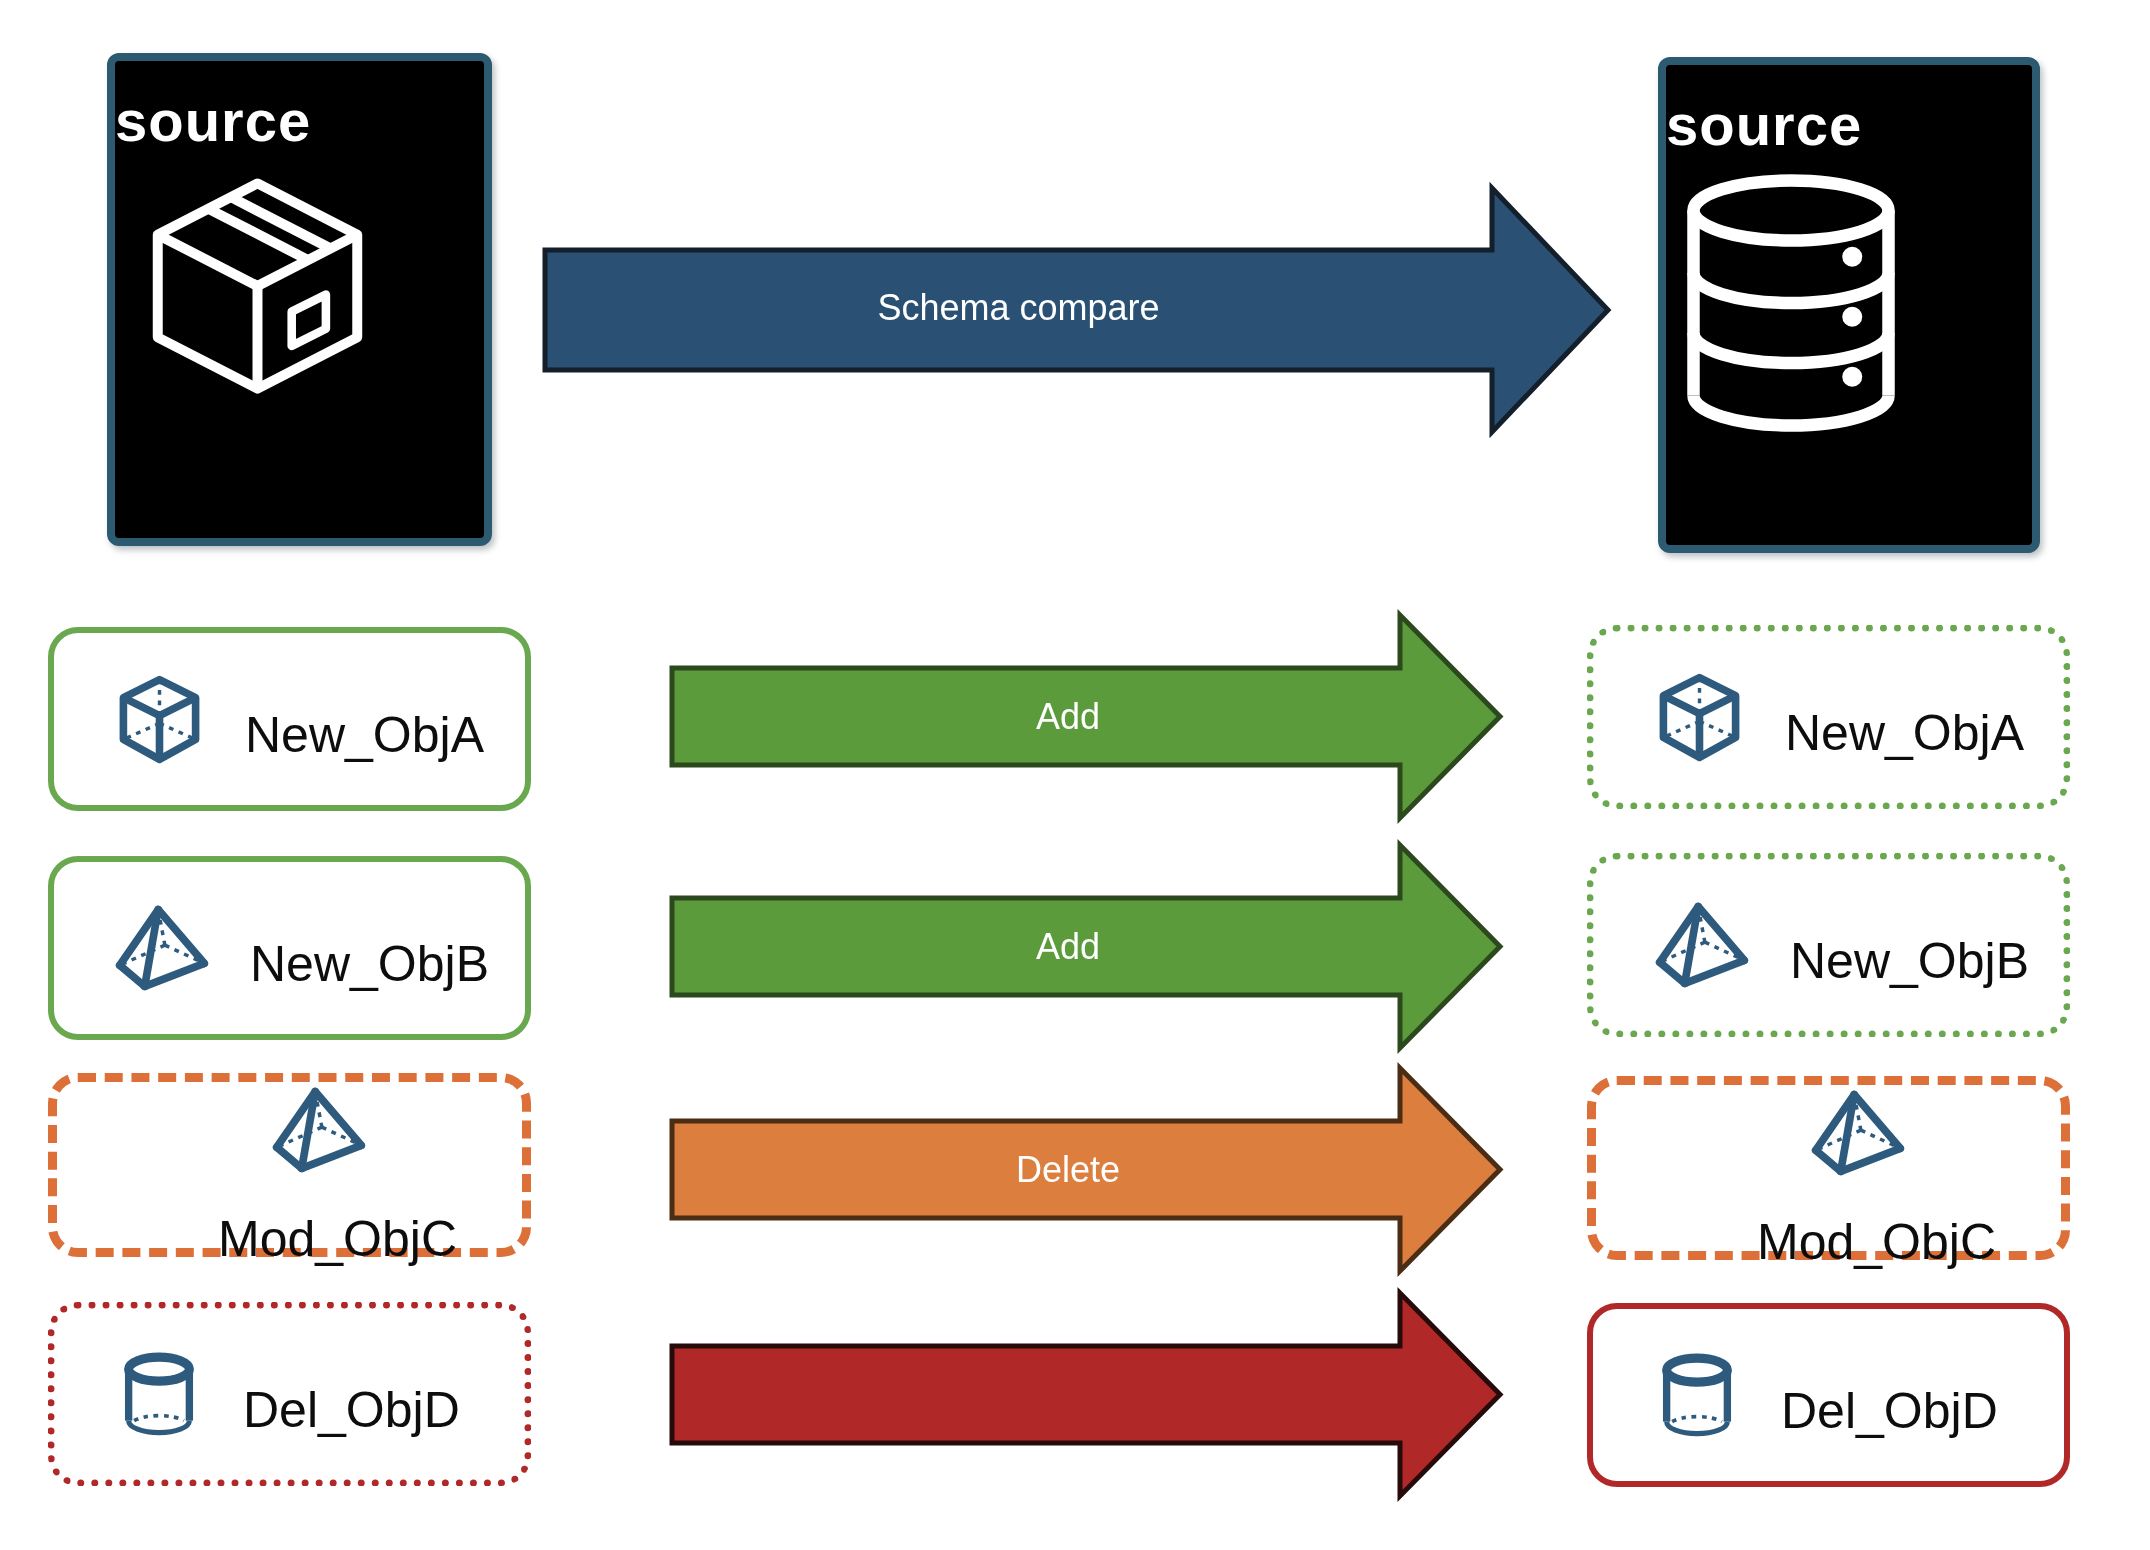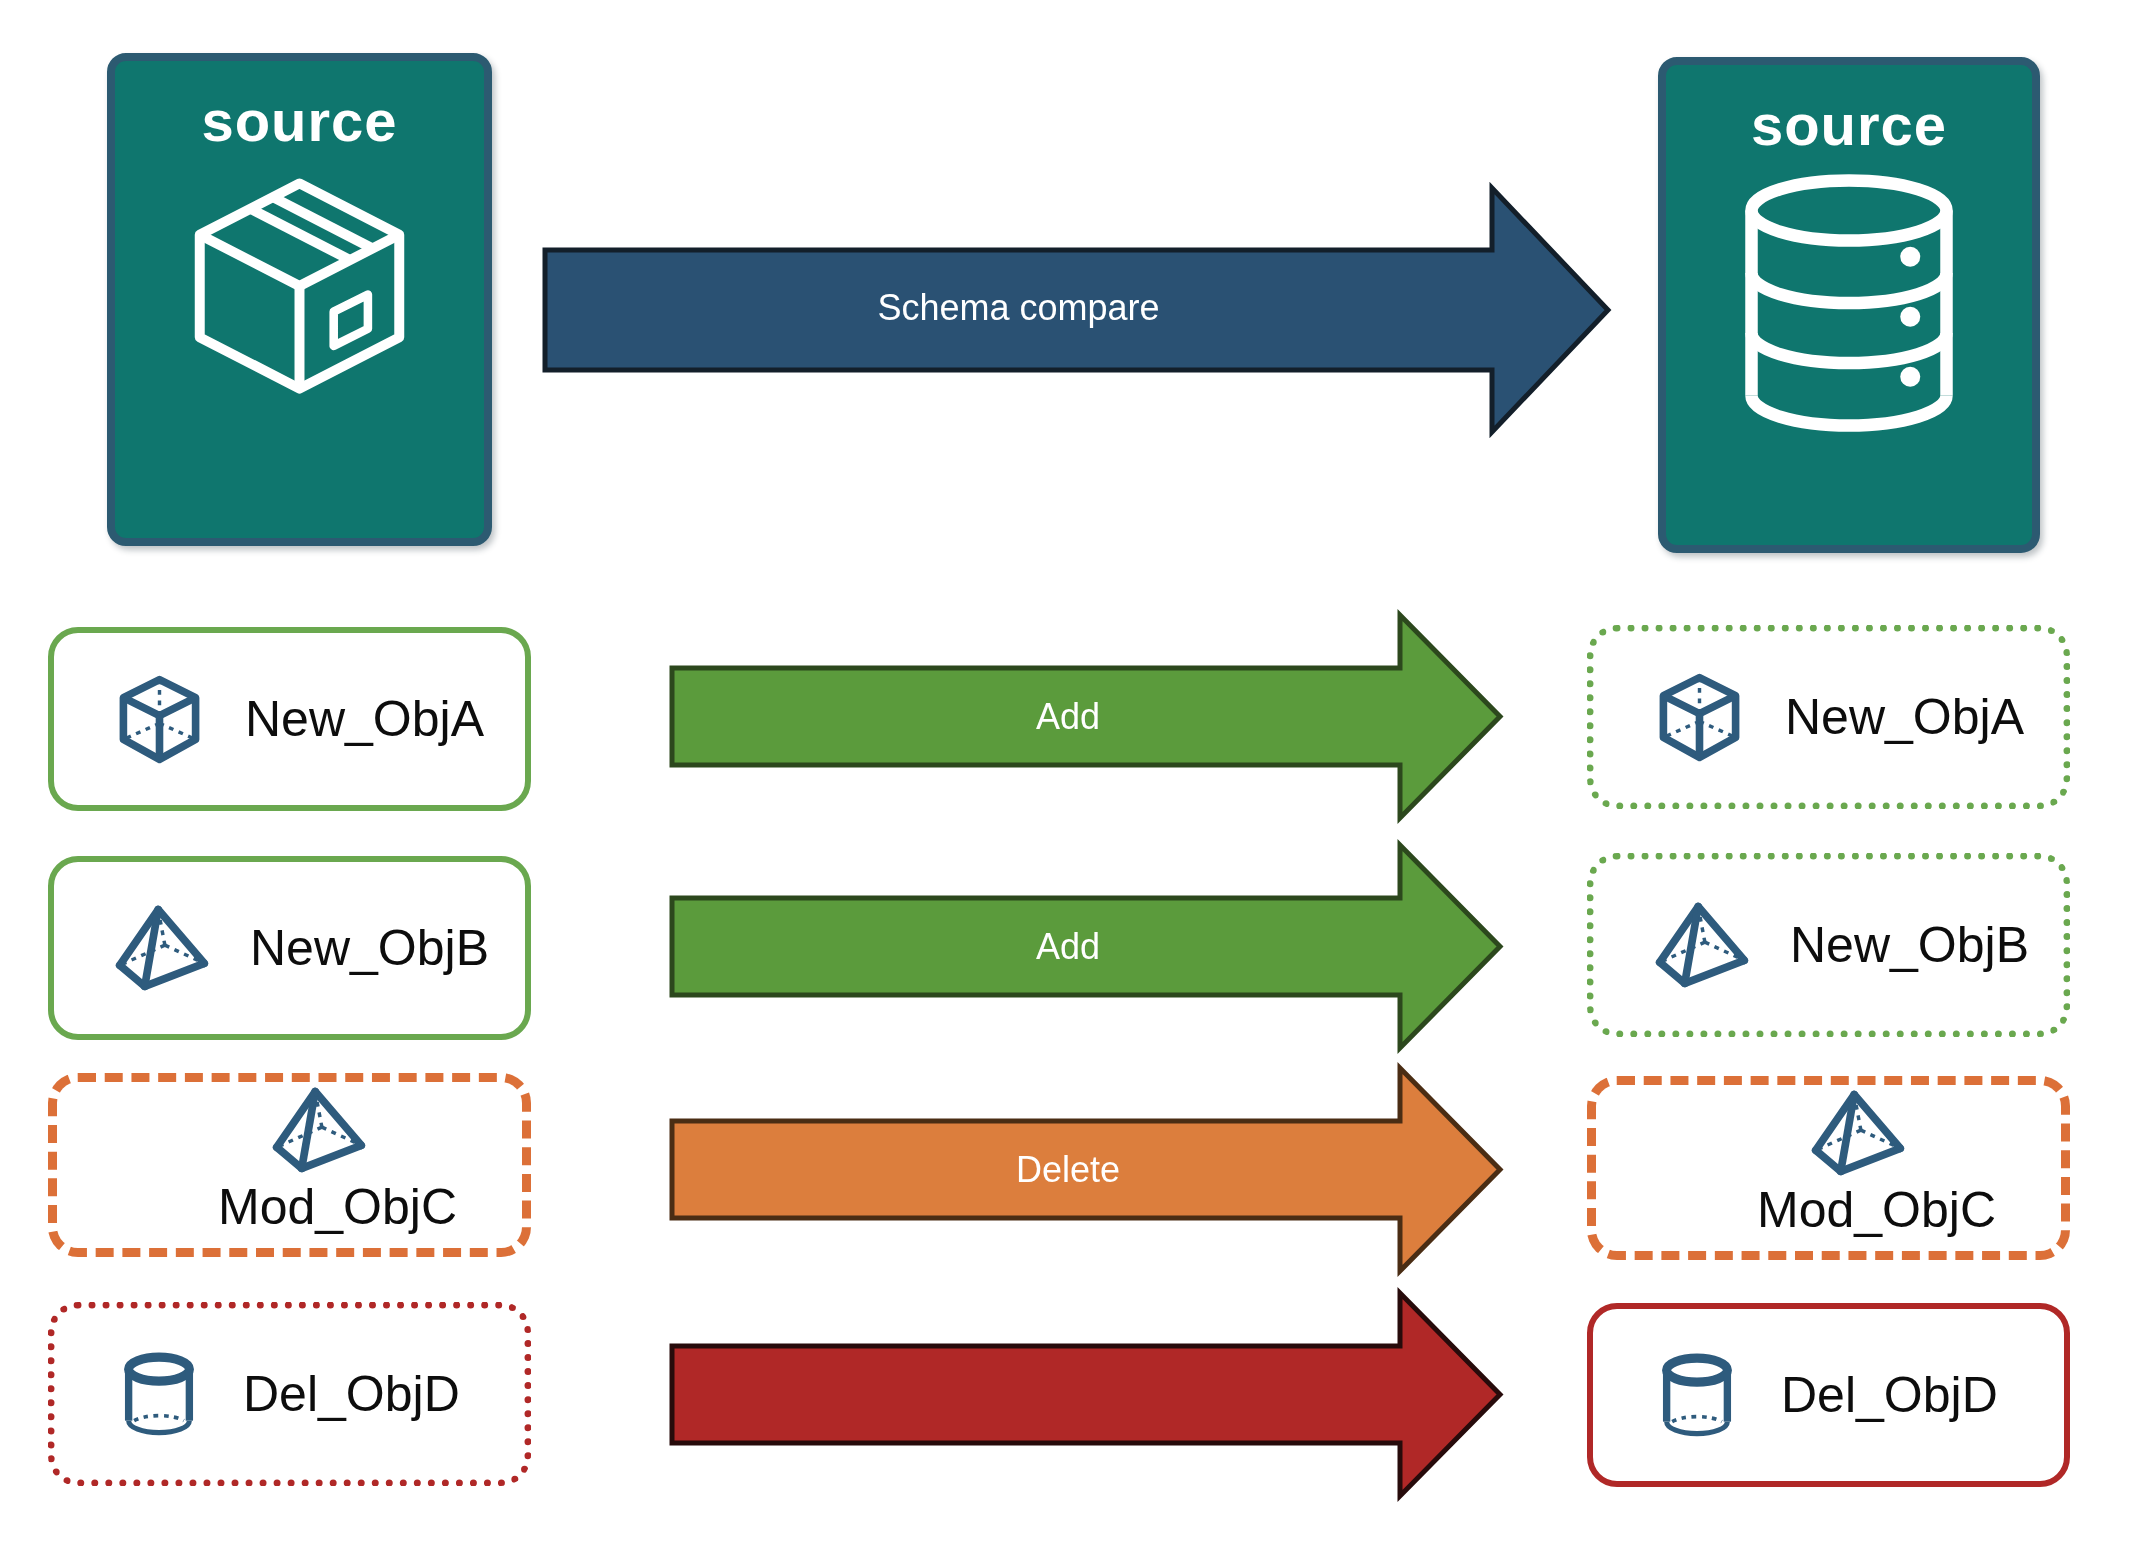--- a/index.html
+++ b/index.html
@@ -2,22 +2,22 @@
 <html><head>
 <meta charset="utf-8">
 <style>
   html,body{margin:0;padding:0;background:#ffffff;}
   #canvas{
     position:relative;width:2150px;height:1550px;background:#ffffff;overflow:hidden;
     font-family:"Liberation Sans", sans-serif;
   }
   
   .panel{
-    position:absolute;border-radius:19px;background:#0f766e;border:8px solid #2C5A71;
-    box-sizing:border-box;display:flex;flex-direction:column;align-items:center;
+    position:absolute;border-radius:12px;background:#000000;border:8px solid #2C5A71;
+    box-sizing:border-box;display:flex;flex-direction:column;
     box-shadow:3px 4px 6px rgba(20,40,50,.28);
   }
   #source-panel{left:107px;top:53px;width:385px;height:493px;}
   #target-panel{left:1658px;top:57px;width:382px;height:496px;}
   .panel-label{
     margin-top:26px;color:#ffffff;font-size:58px;font-weight:bold;letter-spacing:1px;
   }
   .panel-icon{margin-top:6px;}
   
   .arrow-svg{position:absolute;overflow:visible;}
@@ -36,21 +36,21 @@
   .obj-box{
     position:absolute;width:483px;height:184px;border-radius:30px;background:#ffffff;
     box-sizing:border-box;display:flex;align-items:center;padding-left:58px;
   }
   .bs-green-solid {border:6px solid #6AA84F;}
   .bs-green-dotted{border:7px dotted #6AA84F;}
   .bs-orange-dashed{border:9px dashed #DC7038;flex-direction:column;}
   .bs-red-dotted  {border:7px dotted #B02827;}
   .bs-red-solid   {border:6px solid #B02827;}
   .obj-box .icn{flex:0 0 auto;}
-  .obj-label{margin-left:38px;color:#0d0d0d;font-size:50px;}
+  .obj-label{margin-left:38px;color:#0d0d0d;font-size:50px;margin-top:32px;}
   .col-left{left:48px;}
   .col-right{left:1587px;}
   
   #defs{position:absolute;width:0;height:0;overflow:hidden;}
 </style>
 </head>
 <body>
 
 <svg id="defs" aria-hidden="true">
   <defs>

